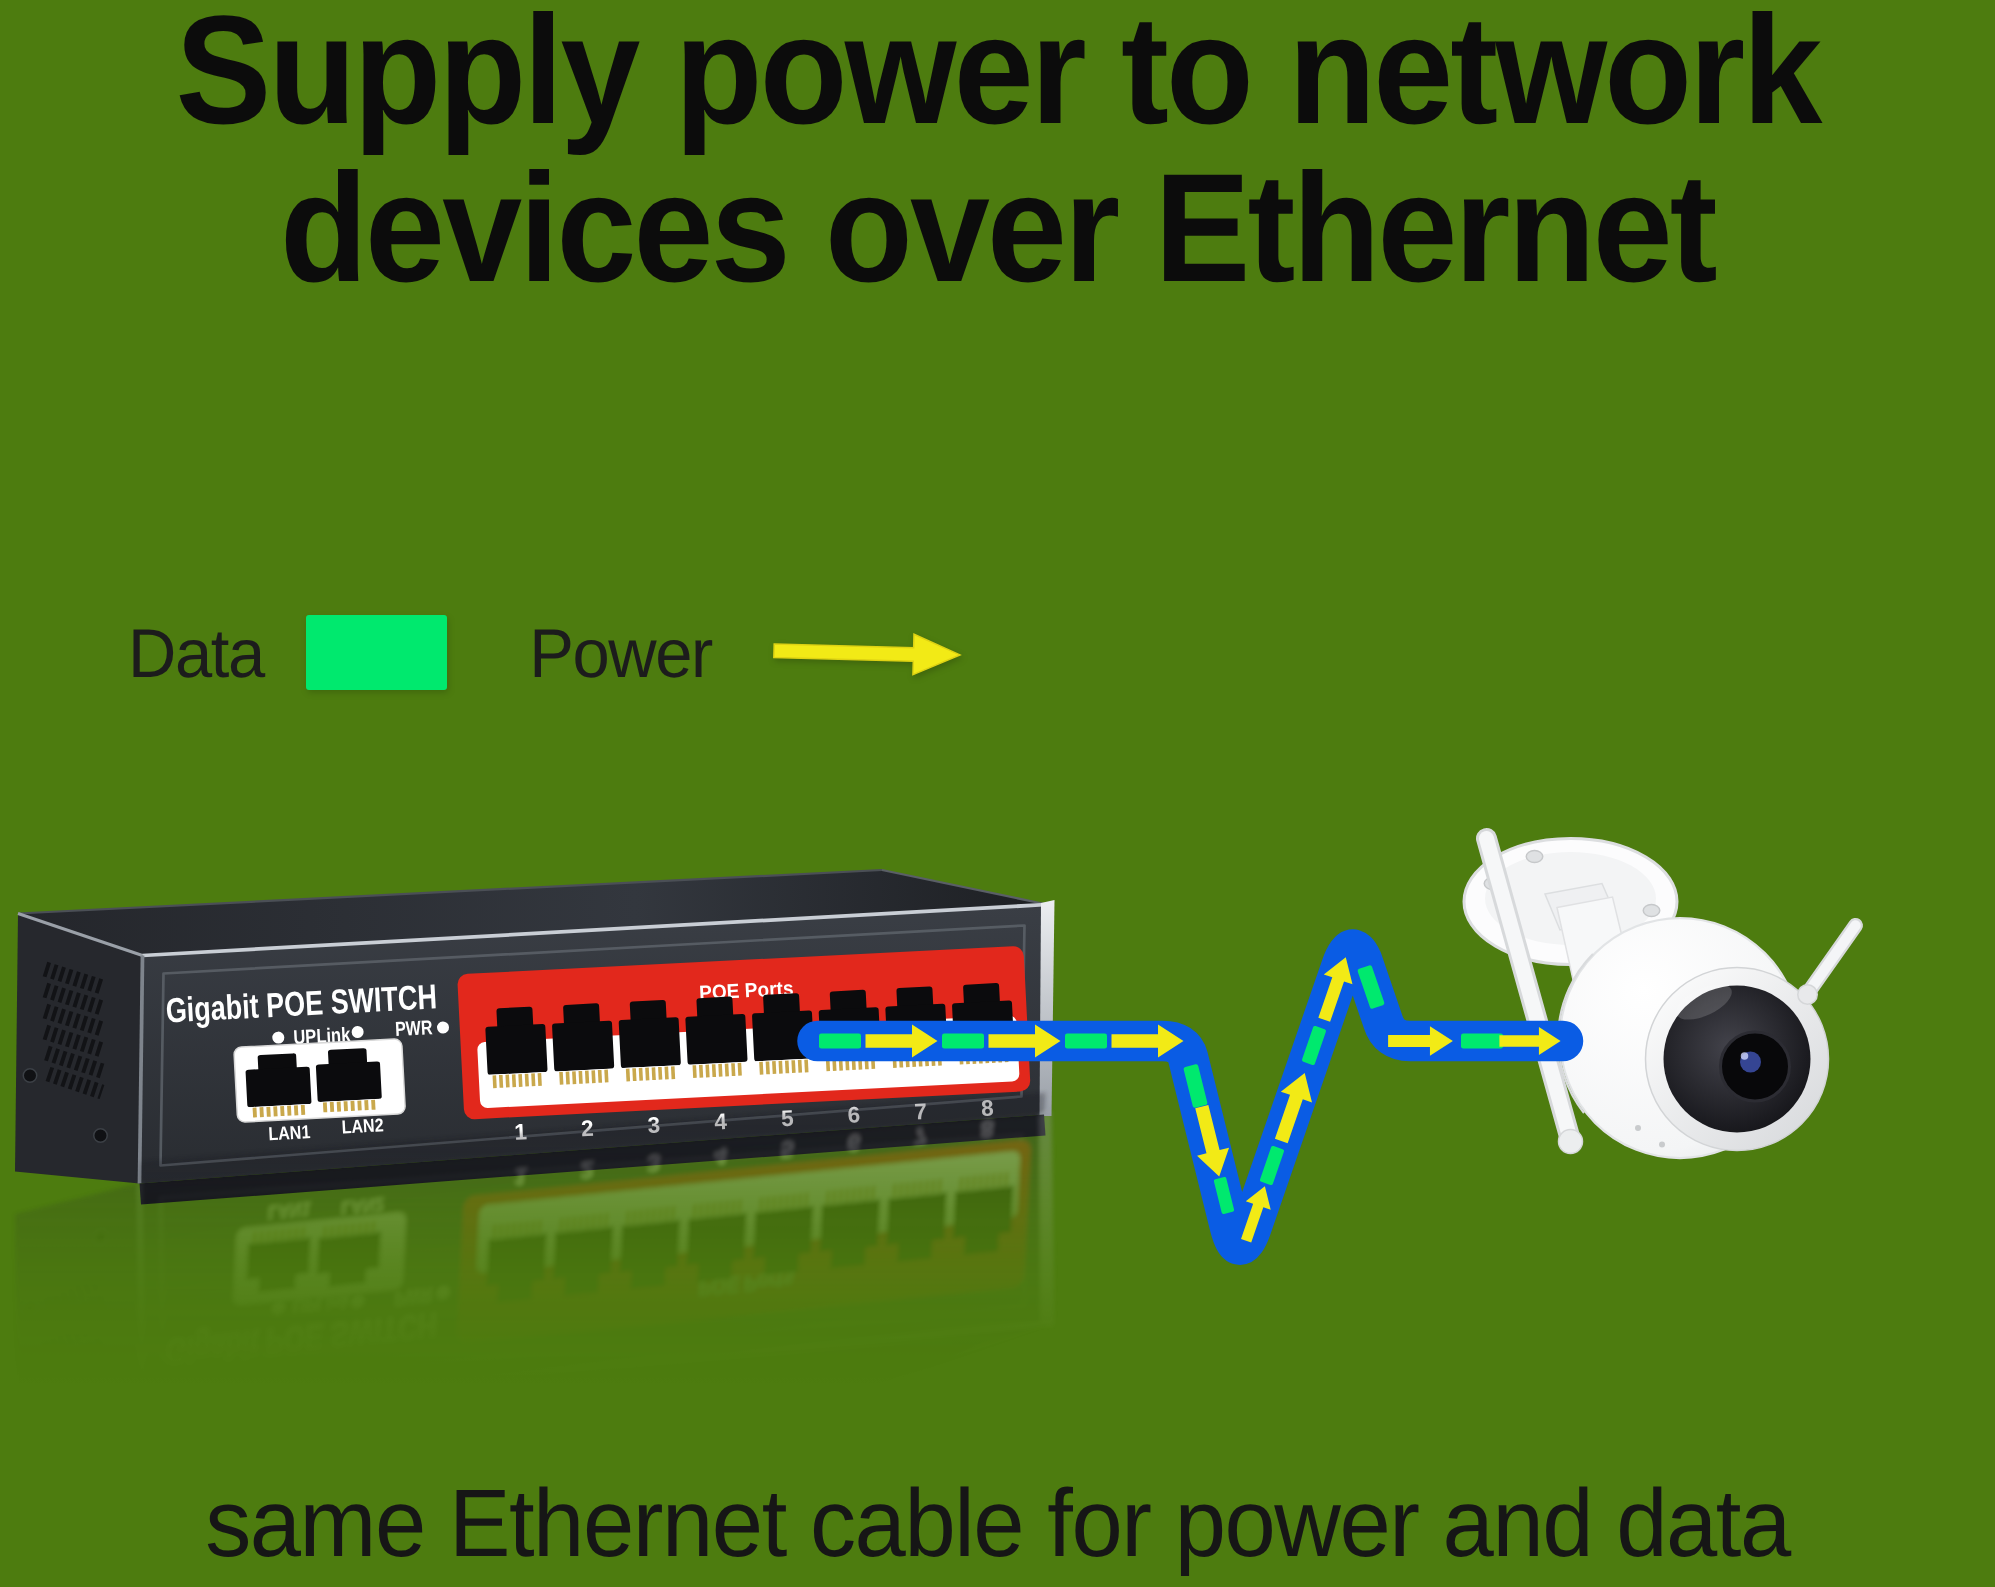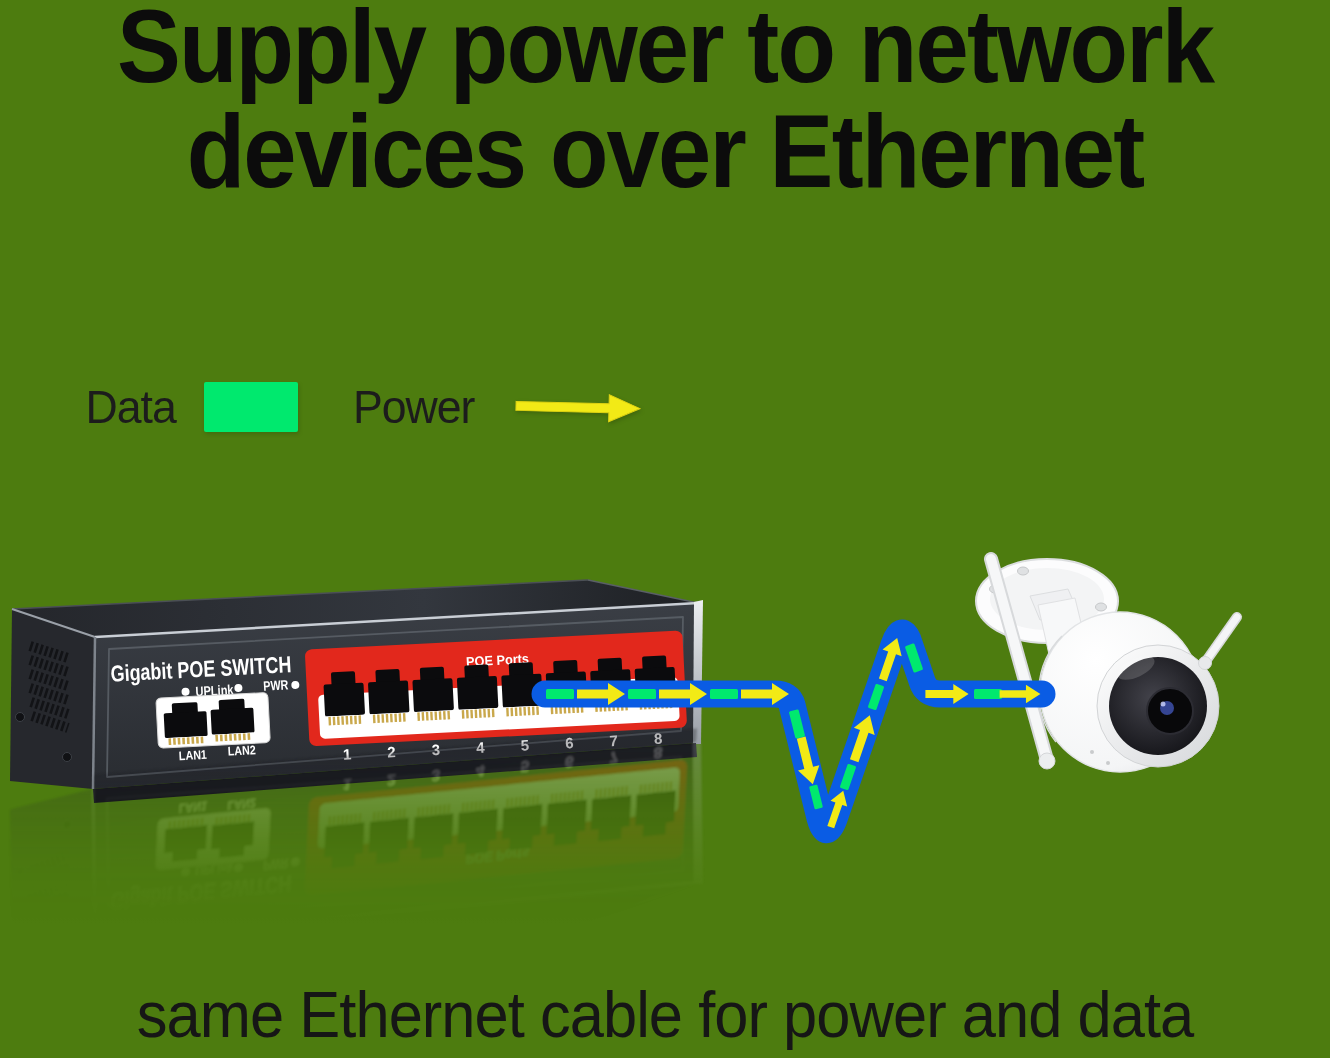--- a/index.html
+++ b/index.html
@@ -3,21 +3,21 @@
 <meta charset="utf-8">
 <style>
   html,body{margin:0;padding:0;background:#ffffff;}
   .page{position:relative;width:1330px;height:1058px;background:#4d7c0f;overflow:hidden;
         font-family:"Liberation Sans","DejaVu Sans",sans-serif;}
   
   .title{position:absolute;top:-6px;left:0;width:1330px;text-align:center;
          font-size:103px;font-weight:700;color:#0c0c0c;line-height:1.02;
          letter-spacing:-2px;transform:scaleX(0.93);transform-origin:center top;margin:0;}
   
-  .legend{position:absolute;top:380px;left:84px;display:flex;align-items:center;}
+  .legend{position:absolute;top:408px;left:84px;display:flex;align-items:center;}
   .legend-label{font-size:46px;color:#1c1c1c;font-weight:400;transform:scaleX(0.97);letter-spacing:-1px;}
   .swatch-svg{margin-left:26px;filter:drop-shadow(1px 2px 2px rgba(0,0,0,0.15));}
   .legend-power{margin-left:52px;}
   .arrow-svg{margin-left:36px;filter:drop-shadow(1px 2px 2px rgba(0,0,0,0.18));}
   
   .illustration{position:absolute;top:540px;left:0;}
   .sw-text{fill:#ffffff;font-family:"Liberation Sans","DejaVu Sans",sans-serif;font-weight:700;}
   
   .caption{position:absolute;top:978px;left:0;width:1330px;text-align:center;
            font-size:64px;font-weight:400;color:#161616;transform:scaleX(0.96);

